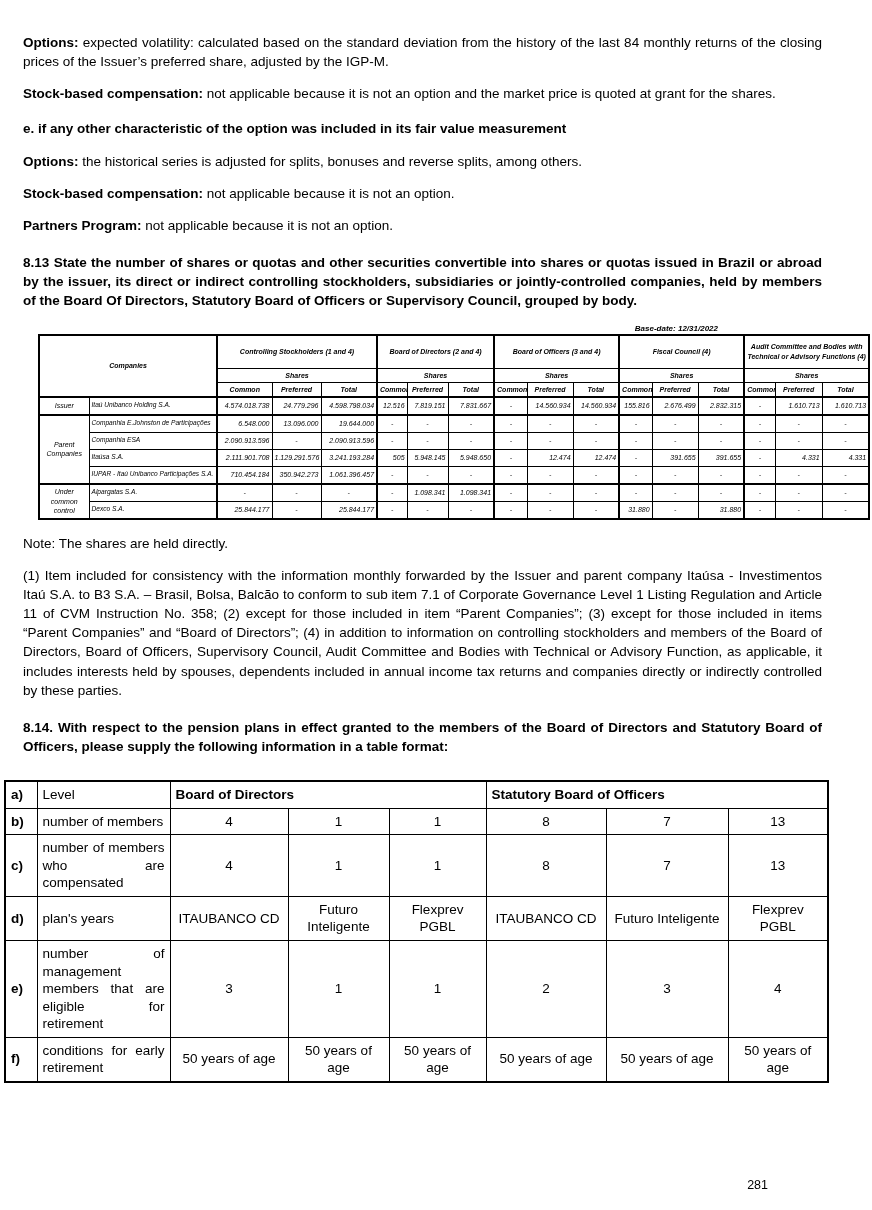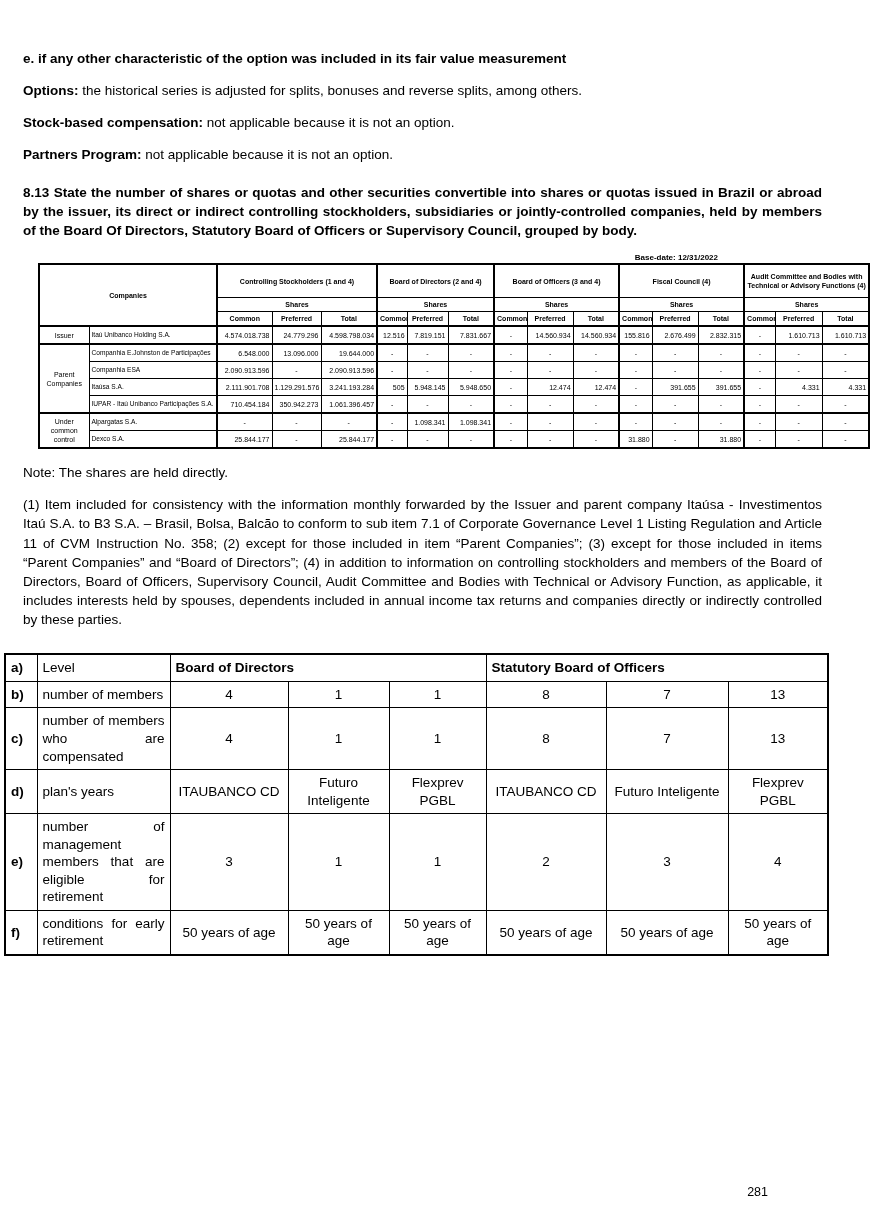--- a/index.html
+++ b/index.html
@@ -18,21 +18,21 @@
     font-size:13.5px;line-height:1.42;
     text-align:justify;
   }
   .para b{font-weight:bold;}
   .subheading{
     margin:16px 0 13px 0;
     font-size:13.5px;line-height:1.42;
     font-weight:bold;text-align:justify;
   }
   
-  .t1wrap{width:680px;margin:2px 16px 0 15px;}
+  .t1wrap{width:680px;margin:2px 16px 0 15px;font-style:italic;}
   .base-date{
     font-size:8px;font-weight:bold;text-align:right;
     margin-bottom:1px;
   }
   table{border-spacing:0;}
   .shares-table{
     border-collapse:collapse;table-layout:fixed;width:830px;
     border:2px solid #000;
     font-size:7px;line-height:1.3;
   }
@@ -66,31 +66,33 @@
   .pension-table td,.pension-table th{
     border:1px solid #000;
     padding:4px 5px;
     overflow:hidden;
   }
   .p-letter{font-weight:bold;text-align:left;vertical-align:middle;}
   .p-label{text-align:justify;vertical-align:middle;}
   .p-group{font-weight:bold;text-align:left;vertical-align:middle;}
   .p-val{text-align:center;vertical-align:middle;}
   .page-number{
-    position:absolute;right:104px;bottom:11px;
+    position:absolute;right:104px;bottom:18px;
     font-size:12.5px;
   }
 </style>
 </head>
 <body>
 
 <div class="page">
   <div class="textblock">
 
-
+    <p class="para"><b>Options:</b><span> expected volatility: calculated based on the standard deviation from the history of the last 84 monthly returns of the closing prices of the Issuer’s preferred share, adjusted by the IGP-M.</span></p>
+
+    <p class="para"><b>Stock-based compensation:</b><span> not applicable because it is not an option and the market price is quoted at grant for the shares.</span></p>
 
 
     <h3 class="subheading">e. if any other characteristic of the option was included in its fair value measurement</h3>
 
     <p class="para"><b>Options:</b><span> the historical series is adjusted for splits, bonuses and reverse splits, among others.</span></p>
 
     <p class="para"><b>Stock-based compensation:</b><span> not applicable because it is not an option.</span></p>
 
     <p class="para"><b>Partners Program:</b><span> not applicable because it is not an option.</span></p>
 
@@ -285,20 +287,21 @@
           </tr>
         </tbody>
     </table>
   </div>
 
   <div class="textblock">
     <p class="para note">Note: The shares are held directly.</p>
 
     <p class="para">(1) Item included for consistency with the information monthly forwarded by the Issuer and parent company Itaúsa - Investimentos Itaú S.A. to B3 S.A. – Brasil, Bolsa, Balcão to conform to sub item 7.1 of Corporate Governance Level 1 Listing Regulation and Article 11 of CVM Instruction No. 358; (2) except for those included in item “Parent Companies”; (3) except for those included in items “Parent Companies” and “Board of Directors”; (4) in addition to information on controlling stockholders and members of the Board of Directors, Board of Officers, Supervisory Council, Audit Committee and Bodies with Technical or Advisory Function, as applicable, it includes interests held by spouses, dependents included in annual income tax returns and companies directly or indirectly controlled by these parties.</p>
 
+    <h3 class="subheading" style="margin-top:18px;">8.14. With respect to the pension plans in effect granted to the members of the Board of Directors and Statutory Board of Officers, please supply the following information in a table format:</h3>
   </div>
 
   <table class="pension-table">
     <colgroup id="t2cols">
         <col style="width: 32px;">
         <col style="width: 133px;">
         <col style="width: 118px;">
         <col style="width: 101px;">
         <col style="width: 97px;">
         <col style="width: 120px;">

